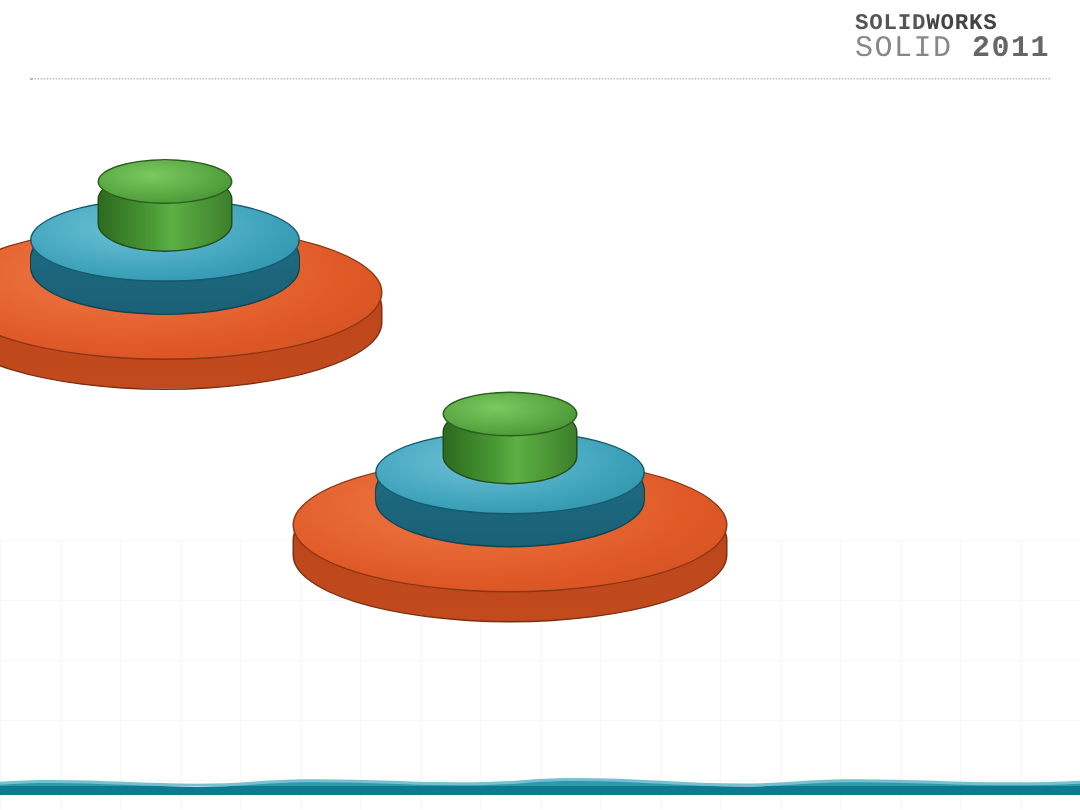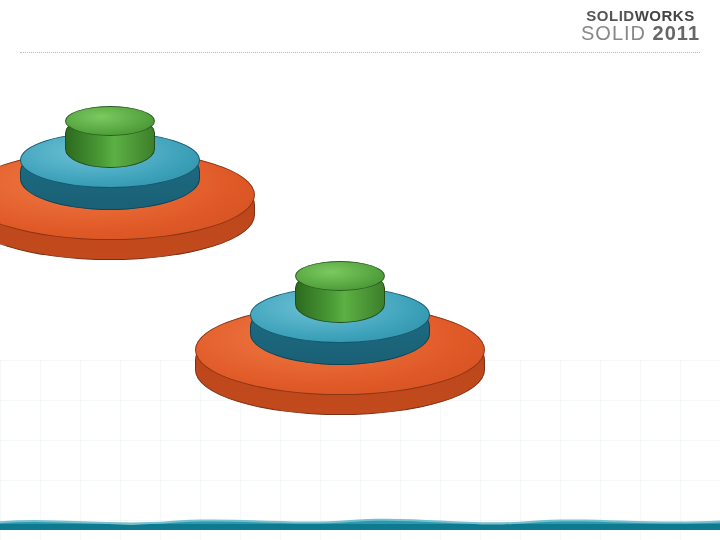--- a/index.html
+++ b/index.html
@@ -15,22 +15,23 @@
     top: 20px;
     left: 30px;
     font-size: 20px;
     color: #444;
     font-weight: 400;
   }
   .logo {
     position: absolute;
     top: 8px;
     right: 20px;
-    text-align: center;
+    text-align: left;
     line-height: 1;
+    font-family: Liberation Mono, monospace;
   }
   .logo .line1 {
     font-size: 15px;
     font-weight: 700;
     letter-spacing: 0.5px;
     color: #555;
   }
   .logo .line1 .bold { font-weight: 900; color: #444; }
   .logo .line2 {
     font-size: 20px;

